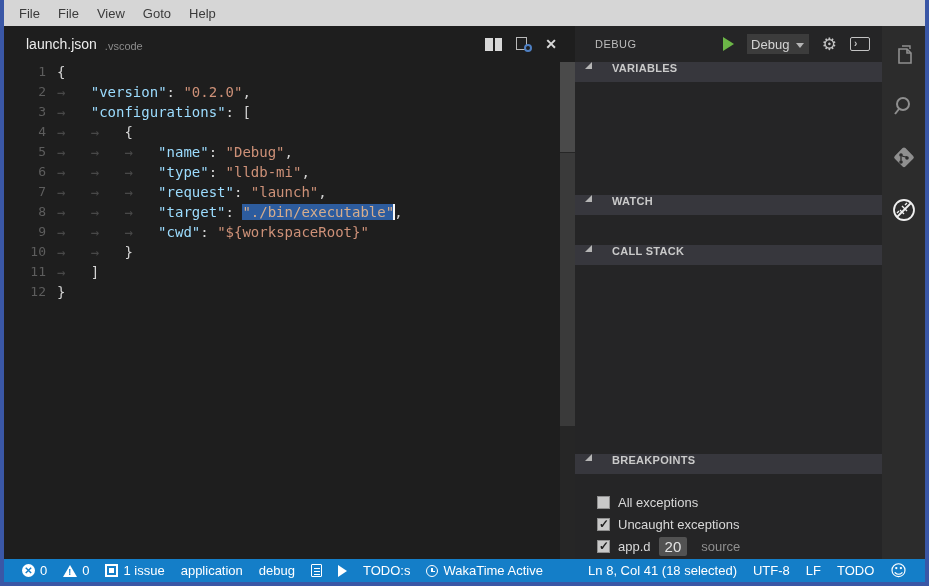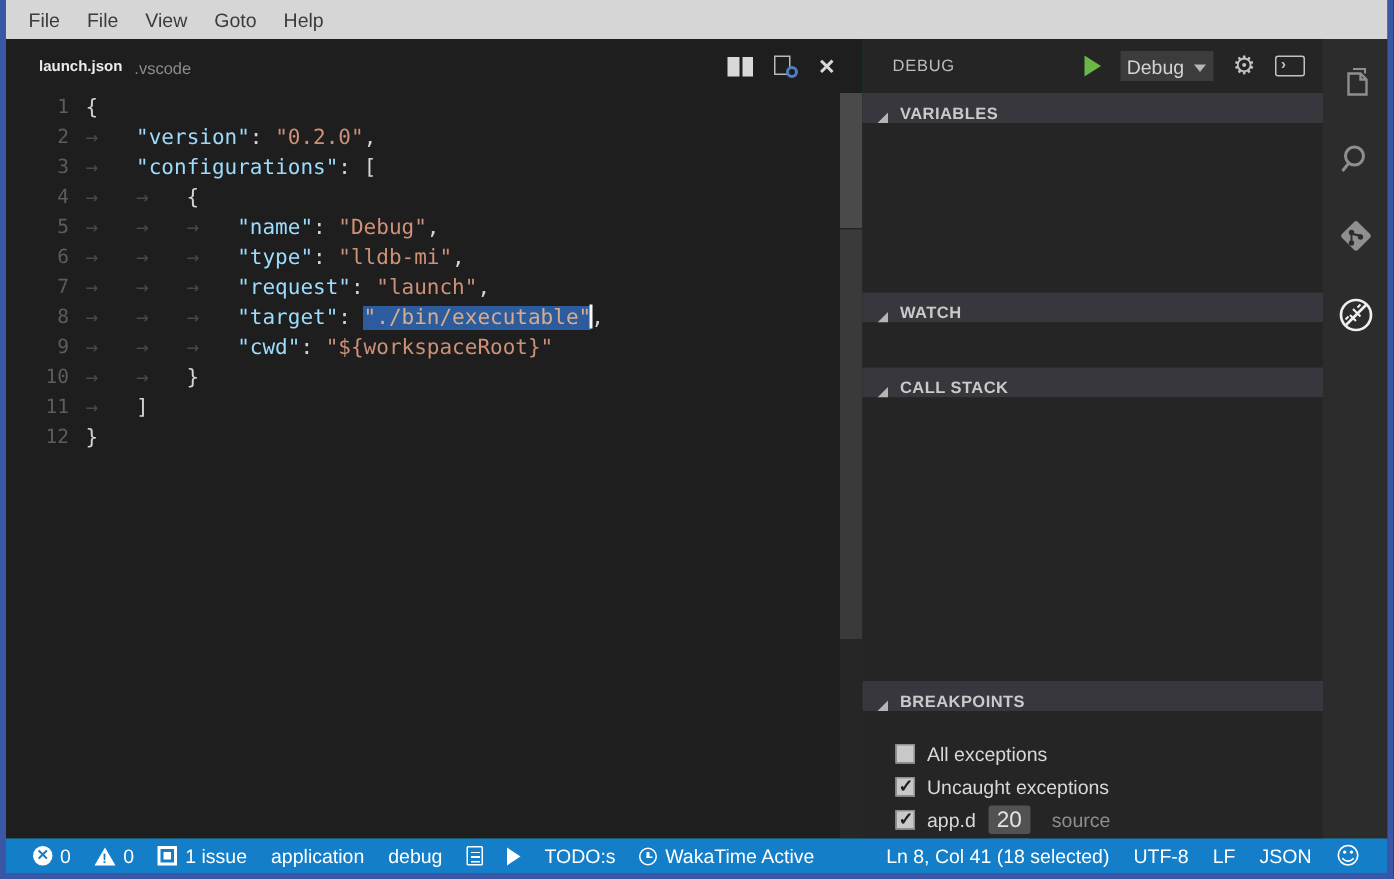--- a/index.html
+++ b/index.html
@@ -13,21 +13,21 @@
   .wb-bottom{ left:0; bottom:0; width:929px; height:4px; }
 
   
   .menubar { position:absolute; left:4px; top:0; right:4px; height:26px; background:#d6d6d6;
              display:flex; align-items:center; padding-left:6px; }
   .menu-item { font-size:13px; color:#3b3b3b; padding:4px 9px; cursor:default; }
 
   
   .editor { position:absolute; left:4px; top:26px; width:571px; height:533px; background:#1e1e1e; }
   .editor-titlebar { height:36px; display:flex; align-items:center; padding-left:22px; }
-  .ed-title { color:#ececec; font-size:10px;font-weight:bold; }
+  .ed-title { color:#ececec; font-size:14px; }
   .ed-title-hint { color:#8c8c8c; font-size:11px; margin-left:8px; padding-top:3px; }
   .ed-actions { margin-left:auto; display:flex; align-items:center; gap:14px; padding-right:18px; }
   .ic-split { width:17px; height:13px; display:flex; gap:2px; }
   .ic-split i { flex:1; background:#d8d8d8; }
   .ic-preview { position:relative; width:15px; height:15px; }
   .ic-preview .pg { position:absolute; left:0; top:0; width:11px; height:13px; border:1px solid #b9b9b9; }
   .ic-preview .mg { position:absolute; right:-1px; bottom:0px; width:8px; height:8px; border:2px solid #4e7fc2; border-radius:50%; background:#1e1e1e; }
   .ic-close { color:#d8d8d8; font-size:14px; font-weight:bold; line-height:1; }
 
   
@@ -54,22 +54,22 @@
   .sidebar-title { font-size:11px; letter-spacing:0.5px; color:#bcbcbc; }
   .dbg-controls { margin-left:auto; display:flex; align-items:center; gap:13px; }
   .ic-playgreen { width:0; height:0; border-left:11px solid #6cb647; border-top:7px solid transparent; border-bottom:7px solid transparent; }
   .dbg-select { width:62px; height:20px; background:#3c3c3c; color:#d4d4d4; font-size:13px;
                 display:flex; align-items:center; justify-content:center; gap:7px; }
   .dbg-select .car { width:0; height:0; border-top:5px solid #b5b5b5; border-left:4px solid transparent; border-right:4px solid transparent; margin-top:2px; }
   .ic-gear { color:#c3c3c3; font-size:17px; line-height:1; font-family:"DejaVu Sans", sans-serif; }
   .ic-console { width:20px; height:14px; border:1px solid #c3c3c3; border-radius:2px; color:#c3c3c3;
                 font-size:10px; line-height:11px; padding-left:3px; font-weight:bold; }
 
-  .section-header { height:20px; flex:none; background:#37373d; display:flex; align-items:flex-end;
-                    padding-left:10px; gap:8px; }
+  .section-header { height:20px; flex:none; background:#37373d; display:flex; align-items:flex-start;
+                    padding-left:10px; gap:20px; }
   .twistie { width:0; height:0; border-bottom:7px solid #b5b5b5; border-left:7px solid transparent; }
   .section-label { font-size:11px; font-weight:bold; color:#cacaca; letter-spacing:0.3px; }
   .section-body { background:#252526; flex:none; }
   .body-variables { height:113px; }
   .body-watch { height:30px; }
   .body-callstack { height:189px; }
   .body-breakpoints { flex:1; padding-top:17px; }
 
   .bp-row { height:22px; display:flex; align-items:center; padding-left:22px; gap:8px; font-size:13px; color:#d8d8d8; }
   .bp-check { width:13px; height:13px; background:#c8c8c8; border:1px solid #8f8f8f; position:relative; flex:none; }
@@ -282,20 +282,20 @@
       <div class="sb-item">
         <span>Ln 8, Col 41 (18 selected)</span>
       </div>
       <div class="sb-item">
         <span>UTF-8</span>
       </div>
       <div class="sb-item">
         <span>LF</span>
       </div>
       <div class="sb-item">
-        <span>JSON</span>
+        <span>TODO</span>
       </div>
       <div class="sb-item">
         <span class="ic-smile">☺</span>
       </div>
     </div>
   </div>
 </div>
 
 </body></html>

